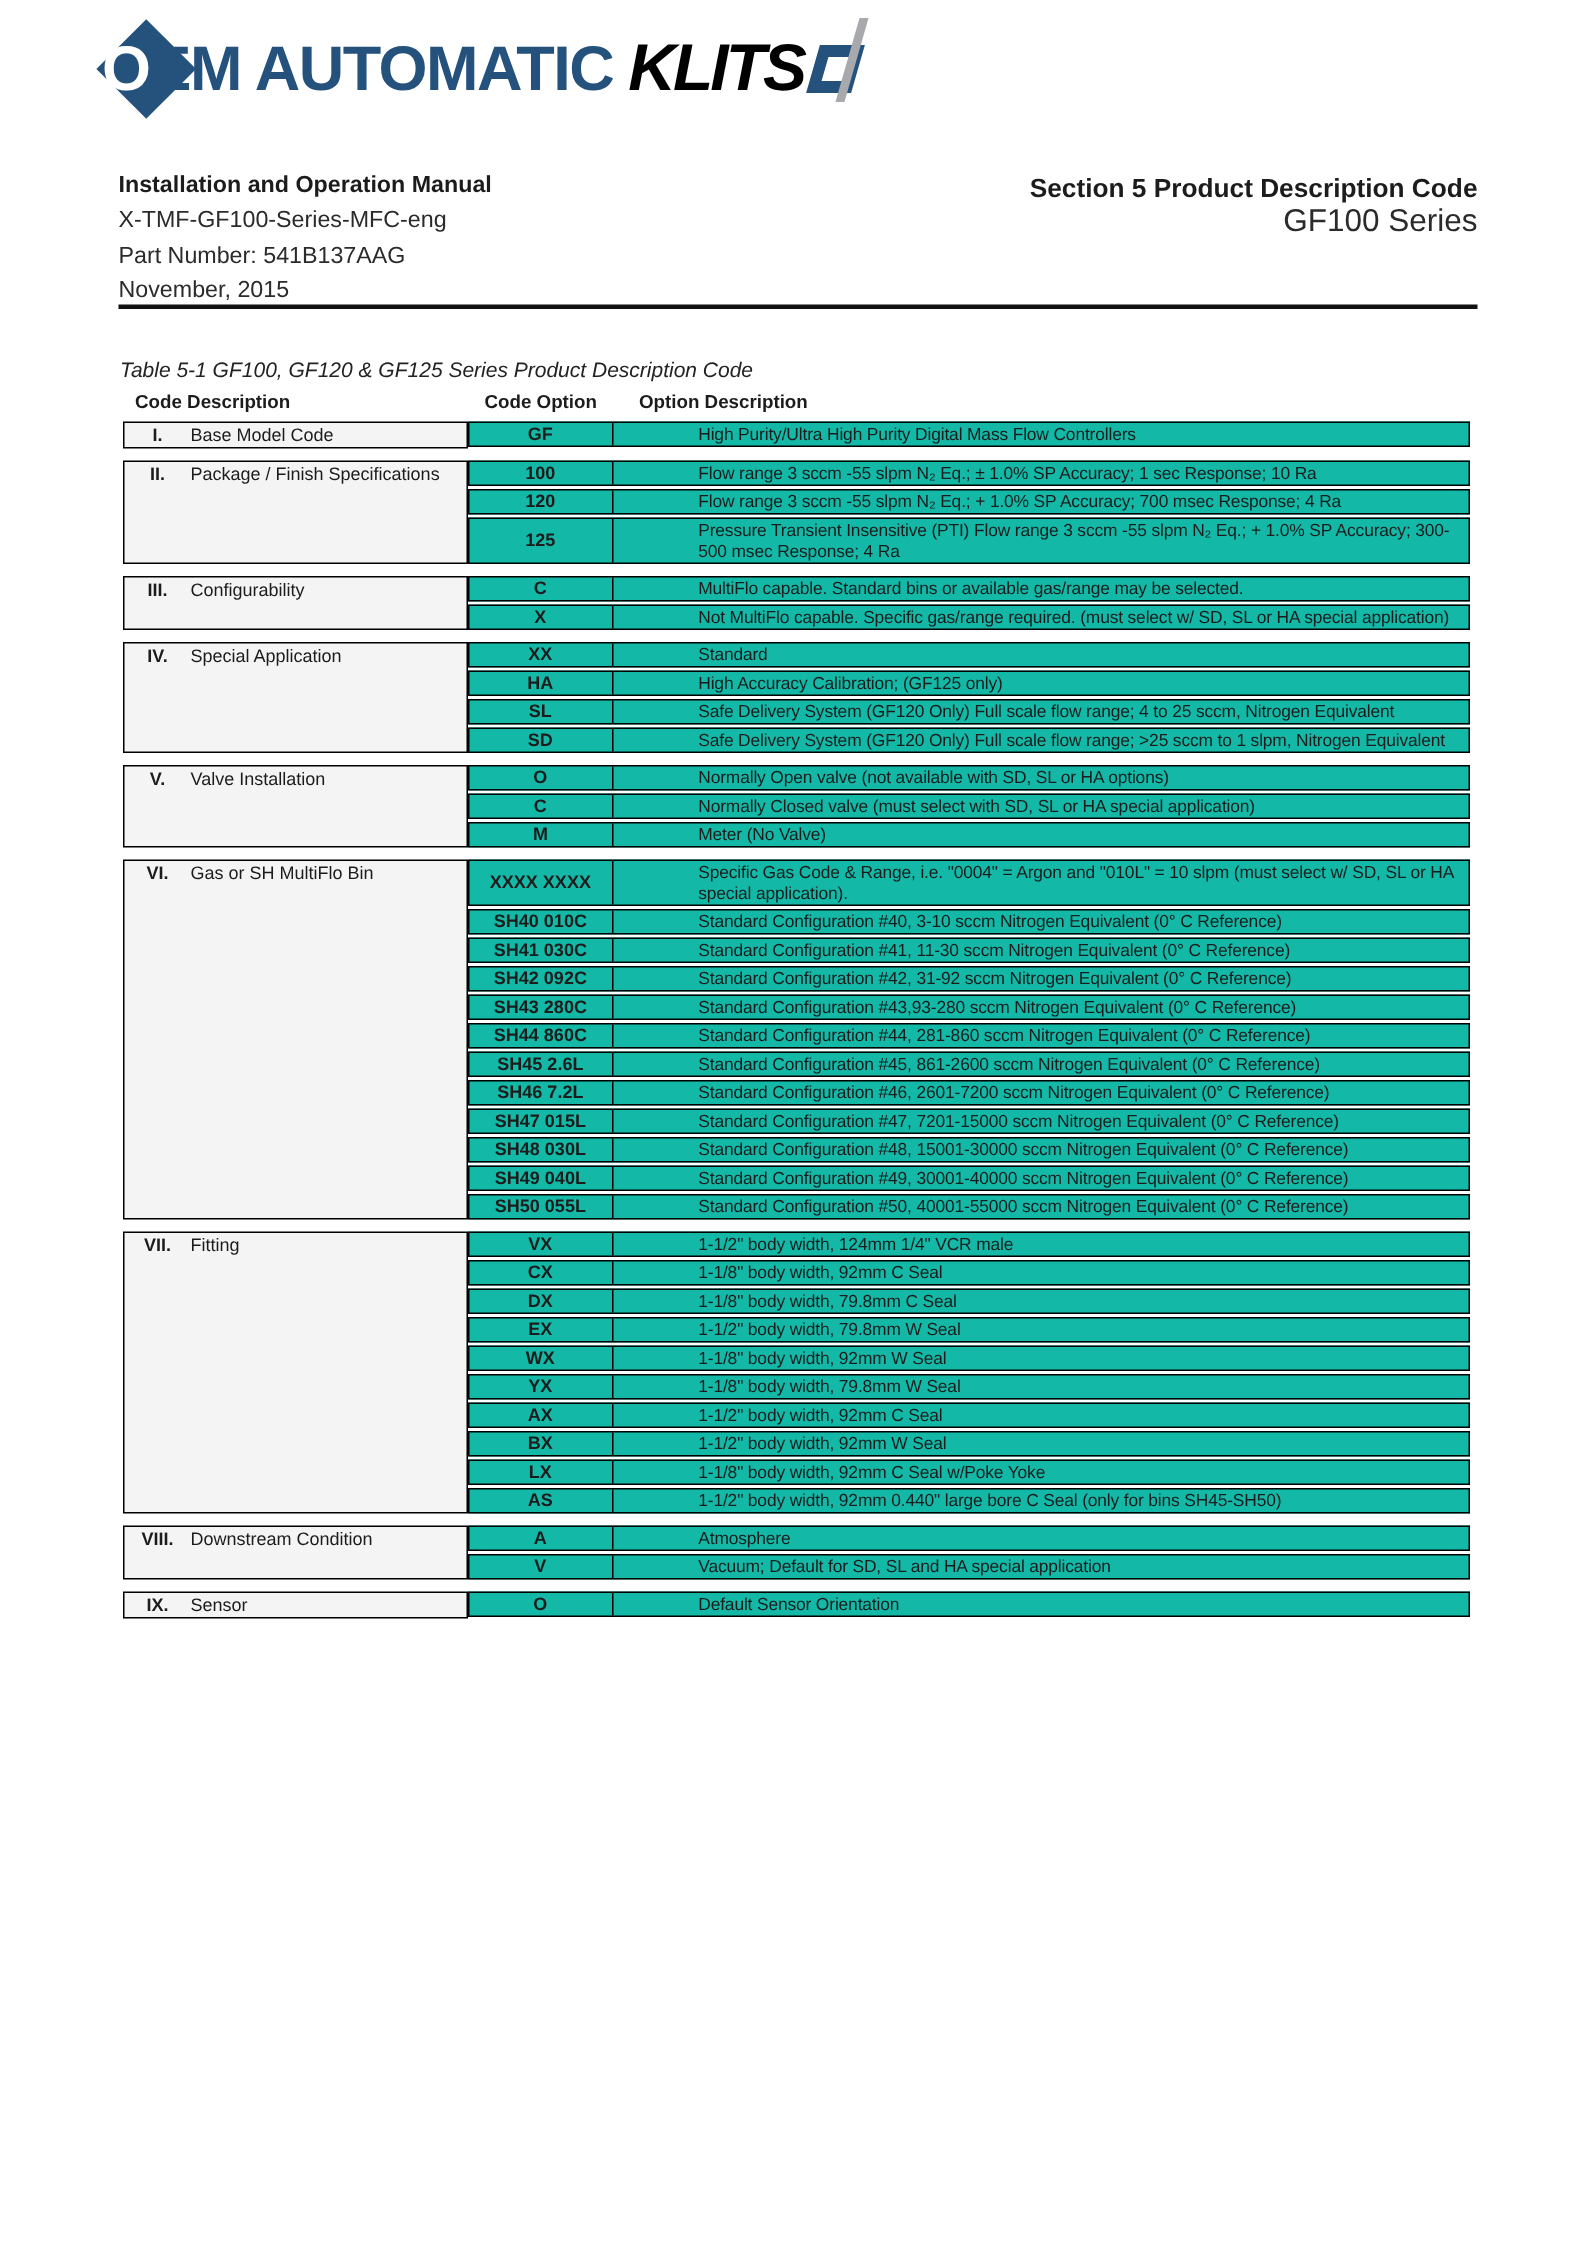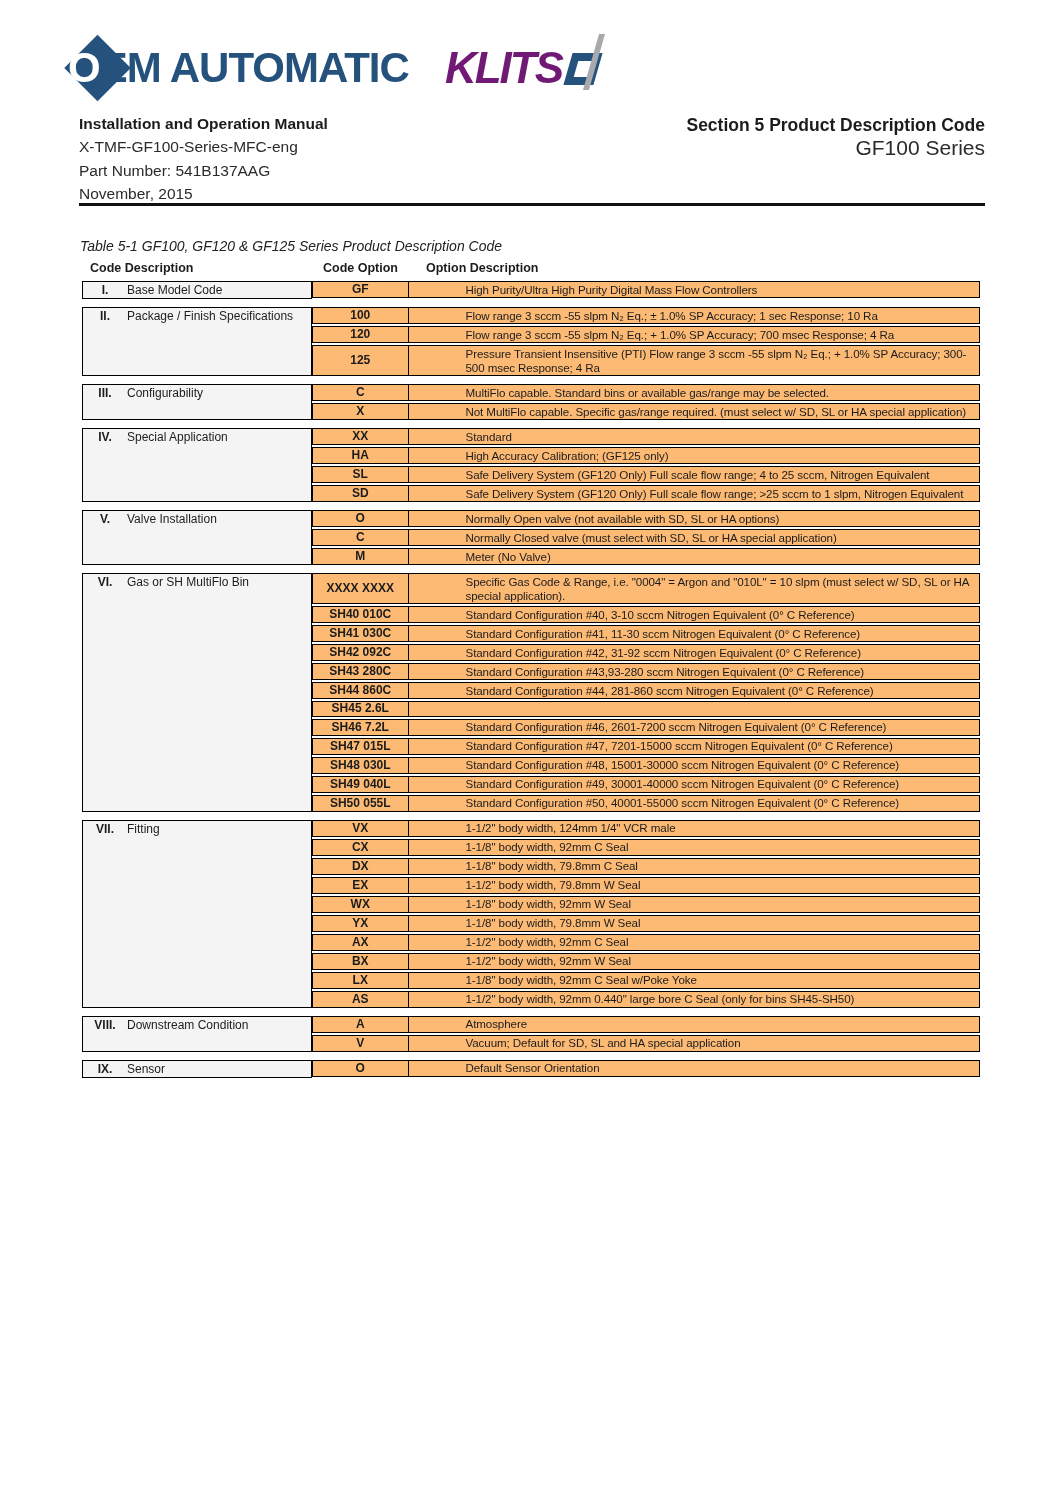--- a/index.html
+++ b/index.html
@@ -3,33 +3,33 @@
 <meta charset="utf-8">
 <style>
   * { margin:0; padding:0; box-sizing:border-box; }
   html,body { background:#ffffff; }
   body { font-family:"Liberation Sans", sans-serif; color:#1c1c1c; }
   .page {
     position:relative; width:1060px; height:1500px; background:#fff; overflow:hidden;
   }
 
   
-  .logo { position:absolute; left:68px; top:32px; height:72px; display:flex; align-items:center; }
+  .logo { position:absolute; left:68px; top:10px; height:72px; display:flex; align-items:center; }
   .logo-diamond {
     position:absolute; left:6px; top:50%; width:47px; height:47px;
     background:#24527d; transform:translateY(-50%) rotate(45deg);
   }
   .logo-oem {
     position:relative; font-weight:bold; font-size:42px; letter-spacing:-1px;
     color:#24527d; line-height:1;
   }
   .logo-oem .o-white { color:#ffffff; position:relative; }
   .logo-klits {
-    position:relative; margin-left:36px; font-weight:bold; font-style:italic;
-    font-size:44px; letter-spacing:-2px; color:#701a75; line-height:1;
+    position:relative; margin-left:10px; font-weight:bold; font-style:italic;
+    font-size:44px; letter-spacing:-2px; color:#000000; line-height:1;
   }
   .klitso-o {
     position:relative; display:inline-block; width:30px; height:32px;
     border:8px solid #24527d; transform:skewX(-16deg); margin-left:6px; vertical-align:-2px;
   }
   .klitso-slash {
     position:absolute; right:1px; top:-12px; width:6px; height:56px;
     background:#a7a9ac; transform:skewX(-16deg); margin-left:0;
   }
   .klitso-o-wrap { position:relative; display:inline-block; }
@@ -58,21 +58,21 @@
   .thead .h3 { flex:1; padding-left:17px; font-weight:bold; font-size:12.5px; }
 
   .group { display:flex; margin-bottom:8px; align-items:stretch; }
   .gdesc {
     width:230px; flex:0 0 230px; border:1.5px solid #000; background:#f4f4f4;
     display:flex; align-items:flex-start; padding-top:1px;
   }
   .gdesc .numeral { width:44px; text-align:center; font-weight:bold; font-size:12px; line-height:15px; }
   .gdesc .glabel { flex:1; font-size:12px; line-height:15px; }
   .grows { flex:1; display:flex; flex-direction:column; gap:2px; }
-  .grow { display:flex; border:1.5px solid #000; background:#fdba74; min-height:15.5px; align-items:stretch; }
+  .grow { display:flex; border:1.5px solid #000; background:#14b8a6; min-height:15.5px; align-items:stretch; }
   .copt {
     width:95.5px; flex:0 0 95.5px; border-right:1.5px solid #000;
     display:flex; align-items:center; justify-content:center;
     font-weight:bold; font-size:12px; line-height:13px; text-align:center;
   }
   .cdesc {
     flex:1; padding:0.5px 6px 0.5px 17px; font-size:11.6px; line-height:14px;
     letter-spacing:-0.1px; display:flex; align-items:center;
   }
   .cdesc span { display:block;margin-left:40px; }
@@ -266,20 +266,23 @@
               </div>
             </div>
             <div class="grow">
               <div class="copt">SH44 860C</div>
               <div class="cdesc">
                 <span>Standard Configuration #44, 281-860 sccm Nitrogen Equivalent (0° C Reference)</span>
               </div>
             </div>
             <div class="grow">
               <div class="copt">SH45 2.6L</div>
+              <div class="cdesc">
+                <span>Standard Configuration #45, 861-2600 sccm Nitrogen Equivalent (0° C Reference)</span>
+              </div>
             </div>
             <div class="grow">
               <div class="copt">SH46 7.2L</div>
               <div class="cdesc">
                 <span>Standard Configuration #46, 2601-7200 sccm Nitrogen Equivalent (0° C Reference)</span>
               </div>
             </div>
             <div class="grow">
               <div class="copt">SH47 015L</div>
               <div class="cdesc">

